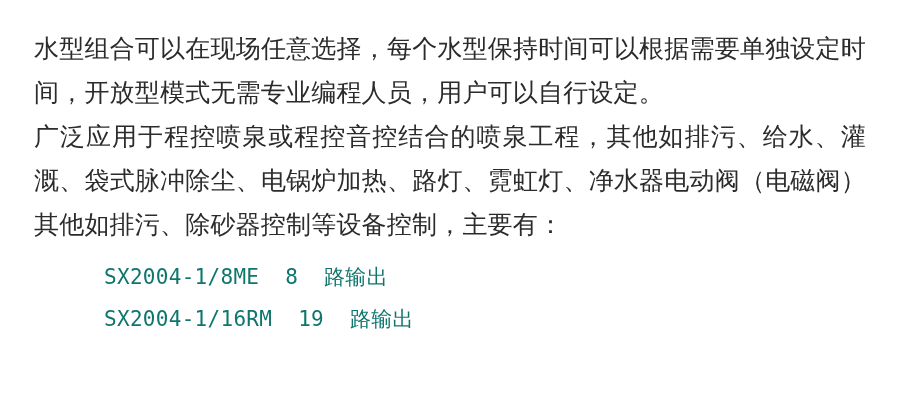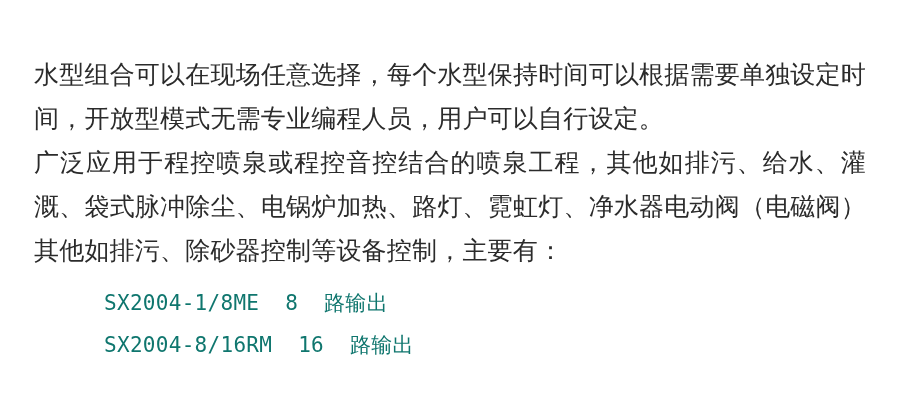--- a/index.html
+++ b/index.html
@@ -13,21 +13,20 @@
     font-family: "Liberation Sans", sans-serif;
     color: #231f20;
     overflow: hidden;
   }
   .page {
     width: 900px;
     height: 284px;
     box-sizing: border-box;
     padding: 26px 34px 0 34px;
     position: relative;
-    margin-top: 26px;
   }
   .body-text {
     font-size: 25px;
     line-height: 44px;
     letter-spacing: 0.2px;
     color: #2b2b2b;
     text-align: justify;
     text-justify: inter-ideograph;
   }
   .body-text p {
@@ -51,16 +50,16 @@
 
 <div class="page">
 
   <div class="body-text">
     <p>水型组合可以在现场任意选择，每个水型保持时间可以根据需要单独设定时间，开放型模式无需专业编程人员，用户可以自行设定。</p>
     <p>广泛应用于程控喷泉或程控音控结合的喷泉工程，其他如排污、给水、灌溉、袋式脉冲除尘、电锅炉加热、路灯、霓虹灯、净水器电动阀（电磁阀）其他如排污、除砂器控制等设备控制，主要有：</p>
   </div>
 
   <div class="model-list">
     <div class="model-line">SX2004-1/8ME  8  路输出</div>
-    <div class="model-line">SX2004-8/16RM  16  路输出</div>
+    <div class="model-line">SX2004-1/16RM  19  路输出</div>
   </div>
 
 </div>
 
 </body></html>

